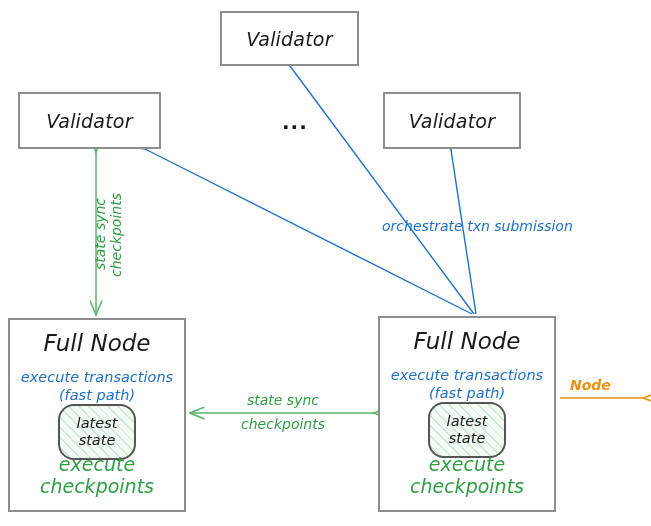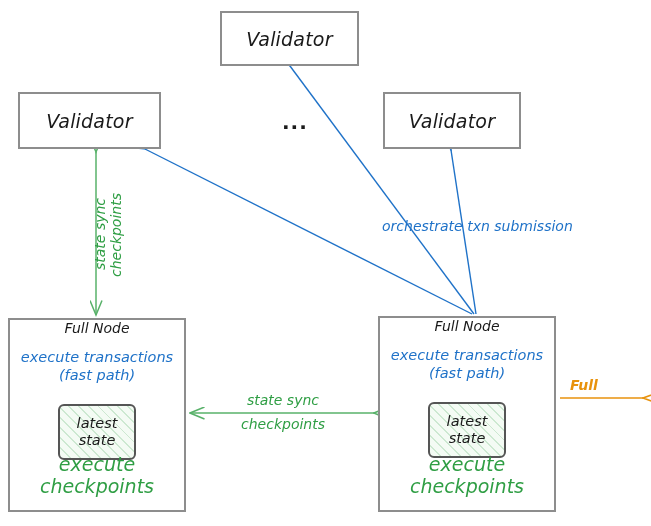--- a/index.html
+++ b/index.html
@@ -37,23 +37,24 @@
     letter-spacing: 0.2px;
     font-style: italic;
     font-family: "DejaVu Sans", sans-serif;
   }
   .validator-box {
     display: flex;
     align-items: center;
     justify-content: center;
   }
   .fullnode-title {
-    font-size: 14px;
-    color: #1a1a1a;
-    font-style: italic;
+    font-size: 23px;
+    color: #1a1a1a;
+    font-style: italic;
+    margin-top: 10px;
   }
   .fullnode-blue {
     font-size: 14.5px;
     color: #1f72c8;
     line-height: 1.25;
     margin-top: 12px;
     font-style: italic;
   }
   .fullnode-green {
     font-size: 19px;
@@ -63,21 +64,21 @@
     left: 0;
     right: 0;
     bottom: 13px;
   }
   .latest-state {
     position: absolute;
     box-sizing: border-box;
     width: 78px;
     height: 56px;
     border: 2px solid #555555;
-    border-radius: 6px;
+    border-radius: 16px;
     background-color: #f4fbf4;
     background-image: repeating-linear-gradient(
         45deg,
         rgba(47,158,68,0.20) 0px,
         rgba(47,158,68,0.20) 1.3px,
         rgba(255,255,255,0) 1.3px,
         rgba(255,255,255,0) 7px);
     display: flex;
     flex-direction: column;
     align-items: center;
@@ -197,15 +198,15 @@
   </div>
 
   <div class="vert-label" style="left:92px; top:270px;">state sync</div>
   <div class="vert-label" style="left:108px; top:277px;">checkpoints</div>
 
   <div class="edge-label lbl-green" style="left:228px; top:392px; width:110px;">state sync</div>
   <div class="edge-label lbl-green" style="left:223px; top:416px; width:120px;">checkpoints</div>
 
   <div class="edge-label lbl-blue" style="left:382px; top:218px;">orchestrate txn submission</div>
 
-  <div class="edge-label lbl-orange" style="left:570px; top:377px;">Full</div>
+  <div class="edge-label lbl-orange" style="left:570px; top:377px;">Node</div>
 
 </div>
 
 </body></html>

